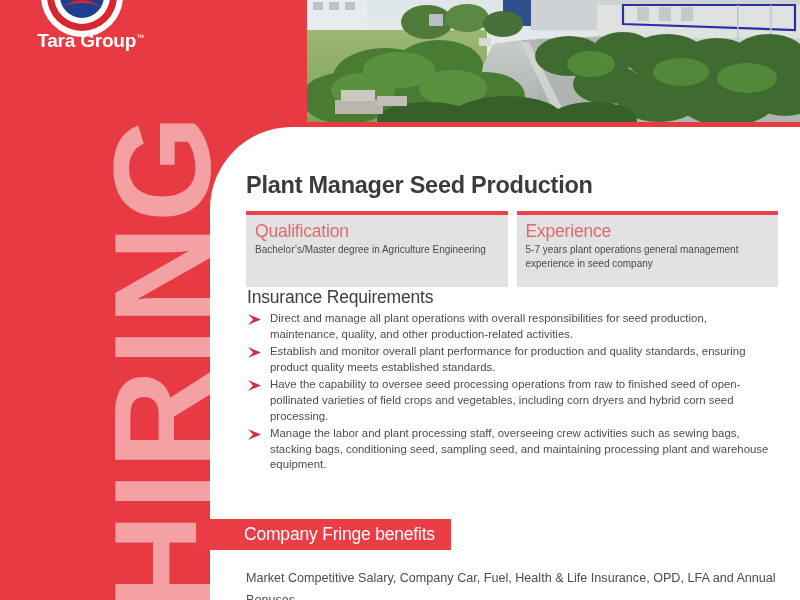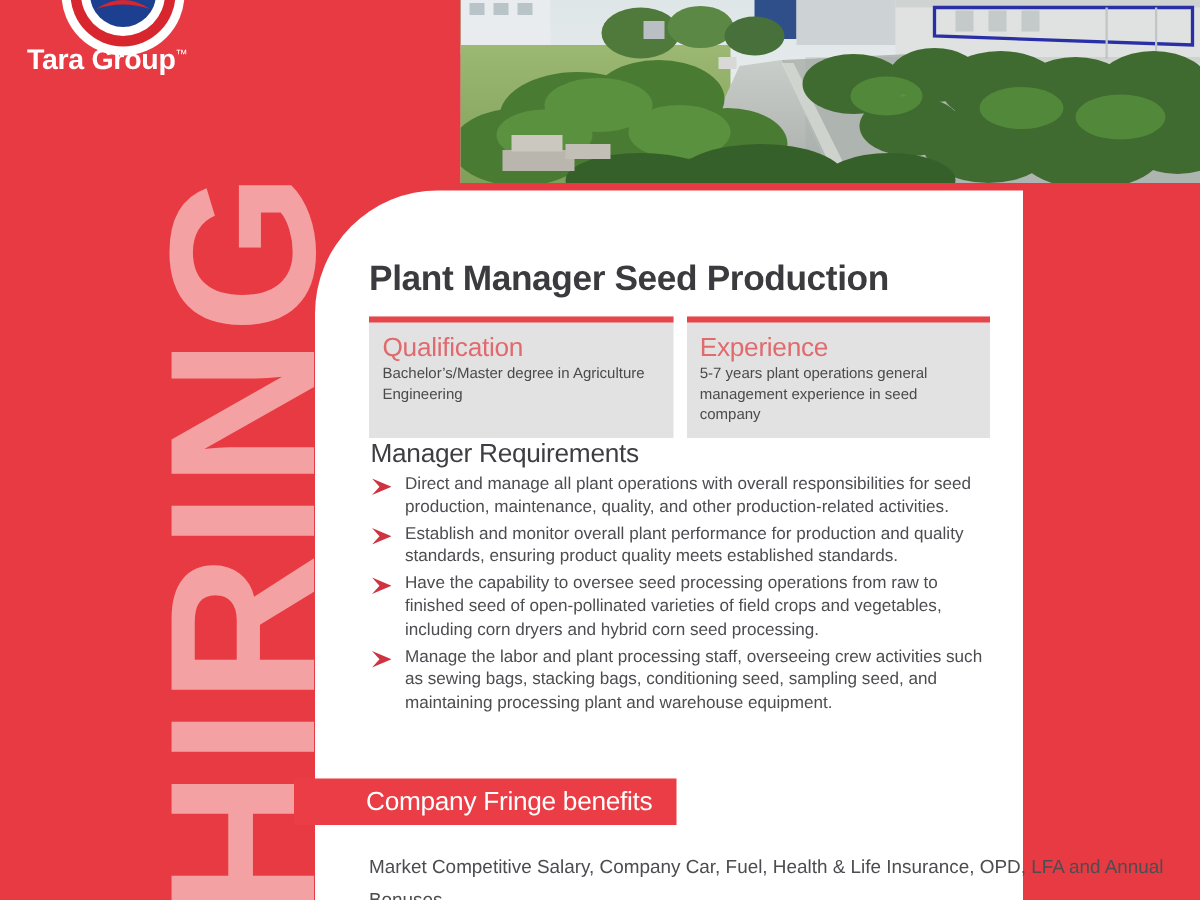--- a/index.html
+++ b/index.html
@@ -66,38 +66,38 @@
     top: 0;
     width: 84px;
     height: 84px;
   }
   .logo-mark svg { display: block; width: 84px; height: 84px; }
   .logo-text {
     position: absolute;
     left: 0;
     top: 76px;
     width: 126px;
-    text-align: left;
+    text-align: right;
     color: #ffffff;
     font-size: 19px;
     font-weight: 700;
     letter-spacing: -0.2px;
   }
   .logo-tm {
     font-size: 8px;
     vertical-align: super;
     font-weight: 400;
   }
 
   
   .card {
     position: absolute;
     left: 210px;
     top: 127px;
-    width: 472px;
+    width: 590px;
     height: 473px;
     background: #ffffff;
     border-top-left-radius: 82px;
     padding: 30px 22px 0 34px;
   }
 
   .job-title {
     font-size: 23.5px;
     font-weight: 700;
     color: #3b3b3f;
@@ -306,21 +306,21 @@
       <div class="info-box">
         <div class="info-head">Qualification</div>
         <div class="info-body">Bachelor’s/Master degree in Agriculture Engineering</div>
       </div>
       <div class="info-box">
         <div class="info-head">Experience</div>
         <div class="info-body">5-7 years plant operations general management experience in seed company</div>
       </div>
     </div>
 
-    <div class="sec-title">Manager Requirements</div>
+    <div class="sec-title">Insurance Requirements</div>
 
     <ul class="reqs">
       <li>
         <span class="arrow">
           <svg viewBox="0 0 13 11">
               <path d="M0 0 L13 5.5 L0 11 L5 5.5 Z" fill="#cf3340"></path>
             </svg>
         </span>
         <span>Direct and manage all plant operations with overall responsibilities for seed production, maintenance, quality, and other production-related activities.</span>
       </li>

